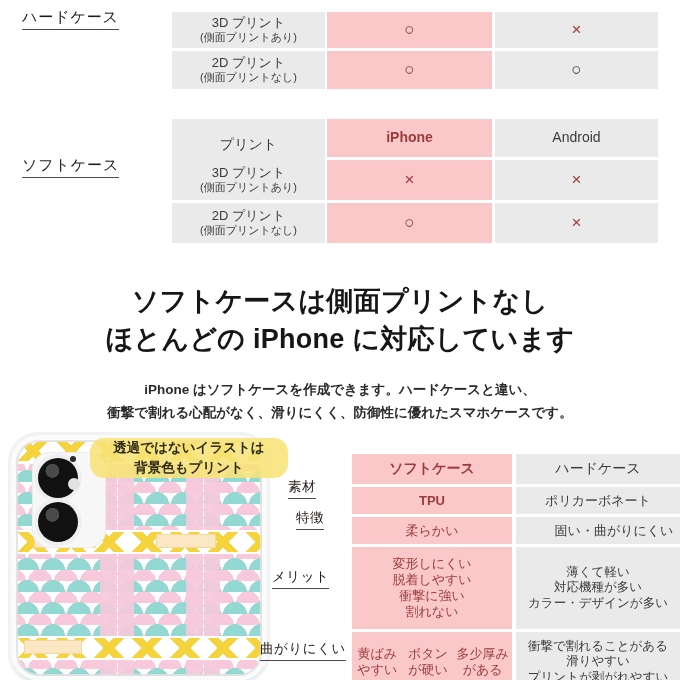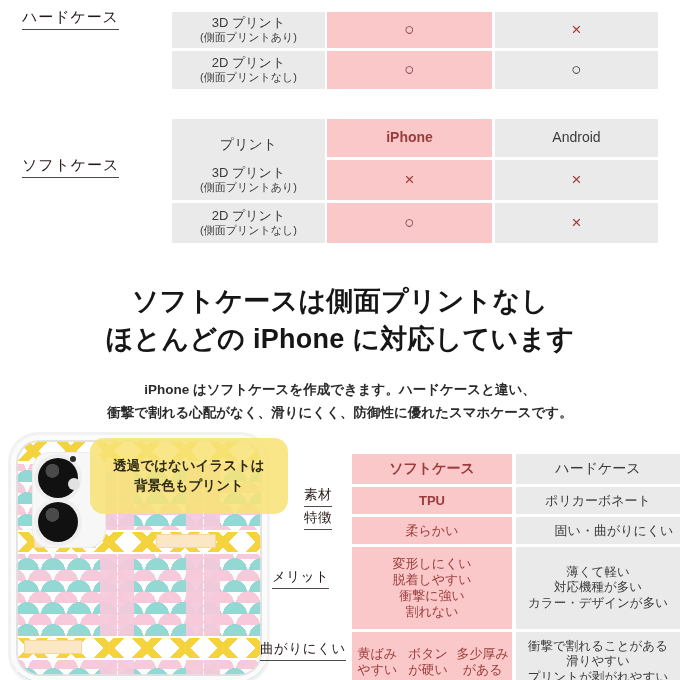--- a/index.html
+++ b/index.html
@@ -64,21 +64,21 @@
      background:radial-gradient(circle at 36% 32%,#4a4a4a 0 18%,#111 19% 100%);
      box-shadow:0 0 0 4px #efefef;}
   .lens.l1{left:6px;top:6px;} .lens.l2{left:6px;top:50px;}
   .flash{position:absolute;left:54px;top:40px;width:12px;height:12px;border-radius:50%;background:#e2e2e2;}
   .dot{position:absolute;left:56px;top:18px;width:6px;height:6px;border-radius:50%;background:#2b2b2b;}
   .phone-edge{position:absolute;inset:0;border-radius:28px;
      box-shadow:inset 0 0 0 5px rgba(255,255,255,.85), inset 0 0 0 7px rgba(225,225,225,.9);
      pointer-events:none;}
 
   
-  .callout{position:absolute;left:90px;top:438px;width:198px;height:76px;
+  .callout{position:absolute;left:90px;top:438px;width:198px;height:40px;
      background:rgba(247,226,120,.88);border-radius:14px;
      display:flex;flex-direction:column;align-items:center;justify-content:center;
      font-size:13.5px;color:#2d2a14;line-height:1.45;text-align:center;font-weight:600;}
 </style>
 </head>
 <body>
 
 <div class="canvas">
 
   <div class="ul-label" style="left:22px;top:8px;">ハードケース</div>
@@ -167,25 +167,25 @@
   </div>
 
   <div class="callout">
     <span>透過ではないイラストは</span>
     <span>背景色もプリント</span>
   </div>
 
   <div class="cell pink" style="left:352px;top:442px;width:160px;height:30px;font-size:14px;font-weight:700;">ソフトケース</div>
   <div class="cell gray" style="left:516px;top:442px;width:164px;height:30px;font-size:14px;">ハードケース</div>
 
-  <div class="ul-label sm" style="left:304px;top:478px;margin-top:8px;">素材</div>
+  <div class="ul-label sm" style="left:288px;top:478px;">素材</div>
   <div class="cell pink" style="left:352px;top:475px;width:160px;height:27px;font-size:13px;font-weight:700;">TPU</div>
   <div class="cell gray" style="left:516px;top:475px;width:164px;height:27px;font-size:13px;">ポリカーボネート</div>
 
-  <div class="ul-label sm" style="left:304px;top:509px;">特徴</div>
+  <div class="ul-label sm" style="left:296px;top:509px;">特徴</div>
   <div class="cell pink" style="left:352px;top:505px;width:160px;height:27px;font-size:13px;">柔らかい</div>
   <div class="cell gray" style="left:516px;top:505px;width:196px;height:27px;font-size:13px;">固い・曲がりにくい</div>
 
   <div class="ul-label sm" style="left:272px;top:568px;">メリット</div>
   <div class="cell pink" style="left:352px;top:535px;width:160px;height:82px;flex-direction:column;font-size:13px;">
     <span>変形しにくい</span>
     <span>脱着しやすい</span>
     <span>衝撃に強い</span>
     <span>割れない</span>
   </div>

